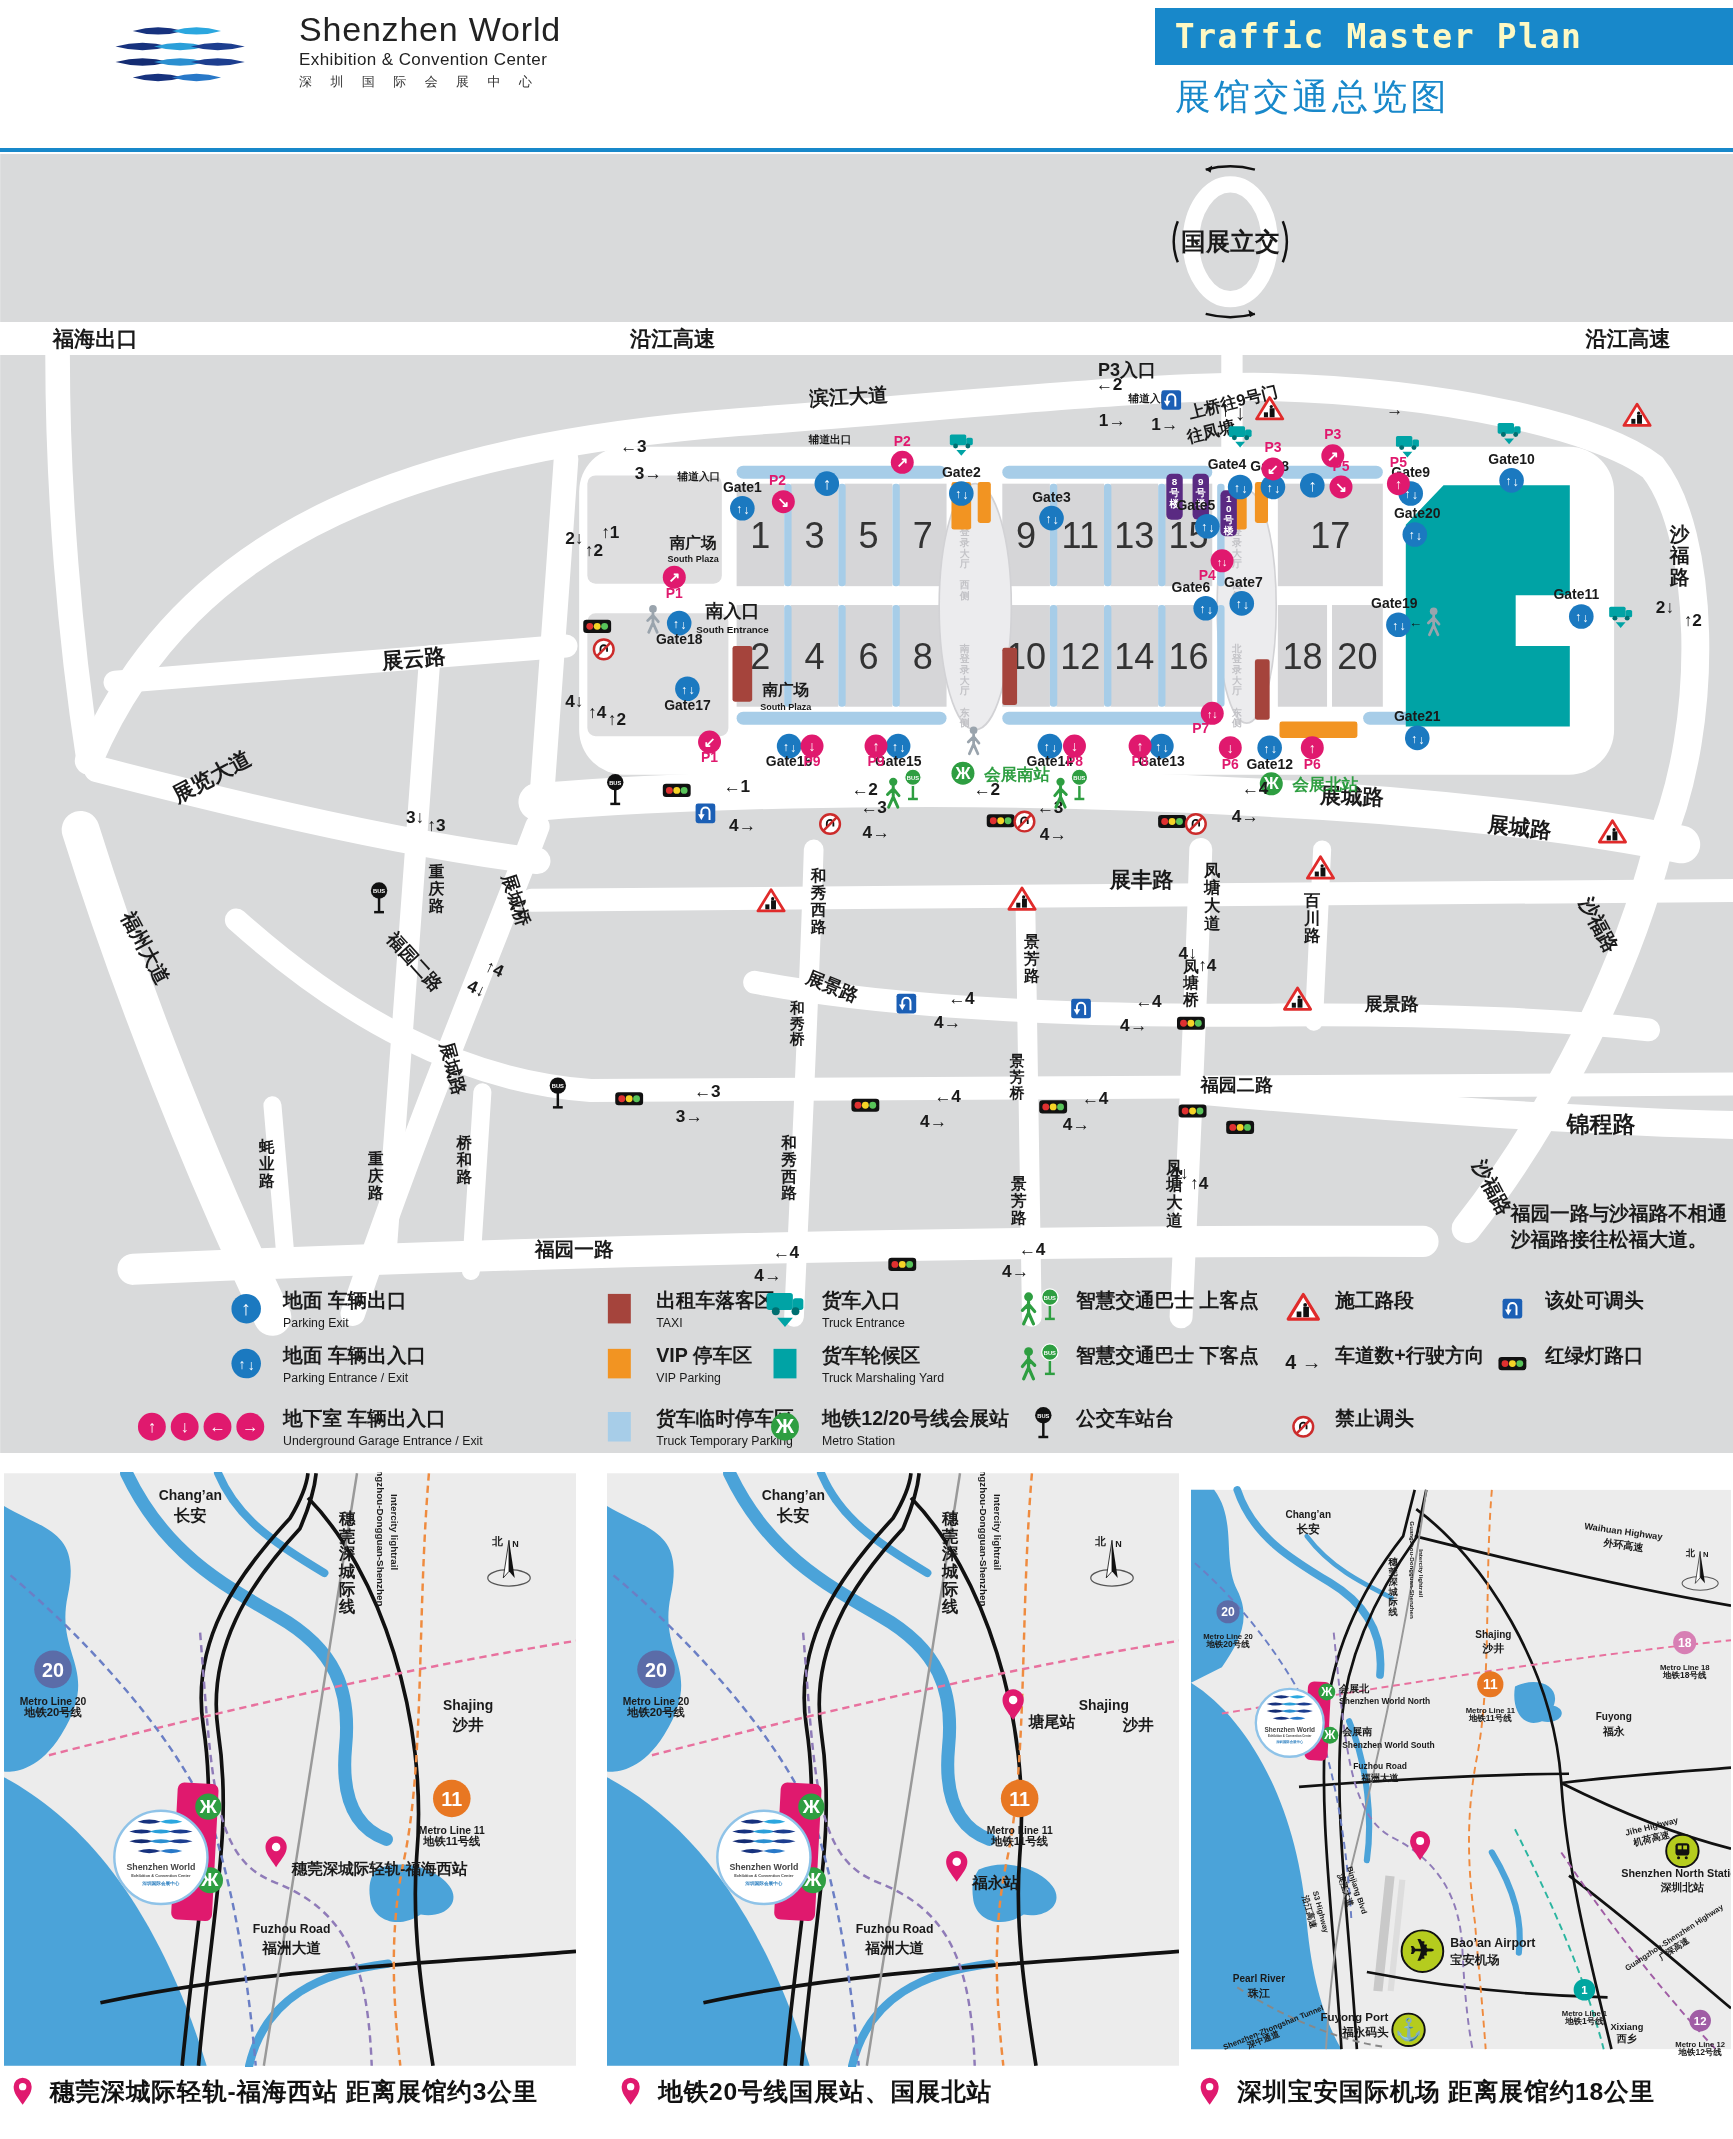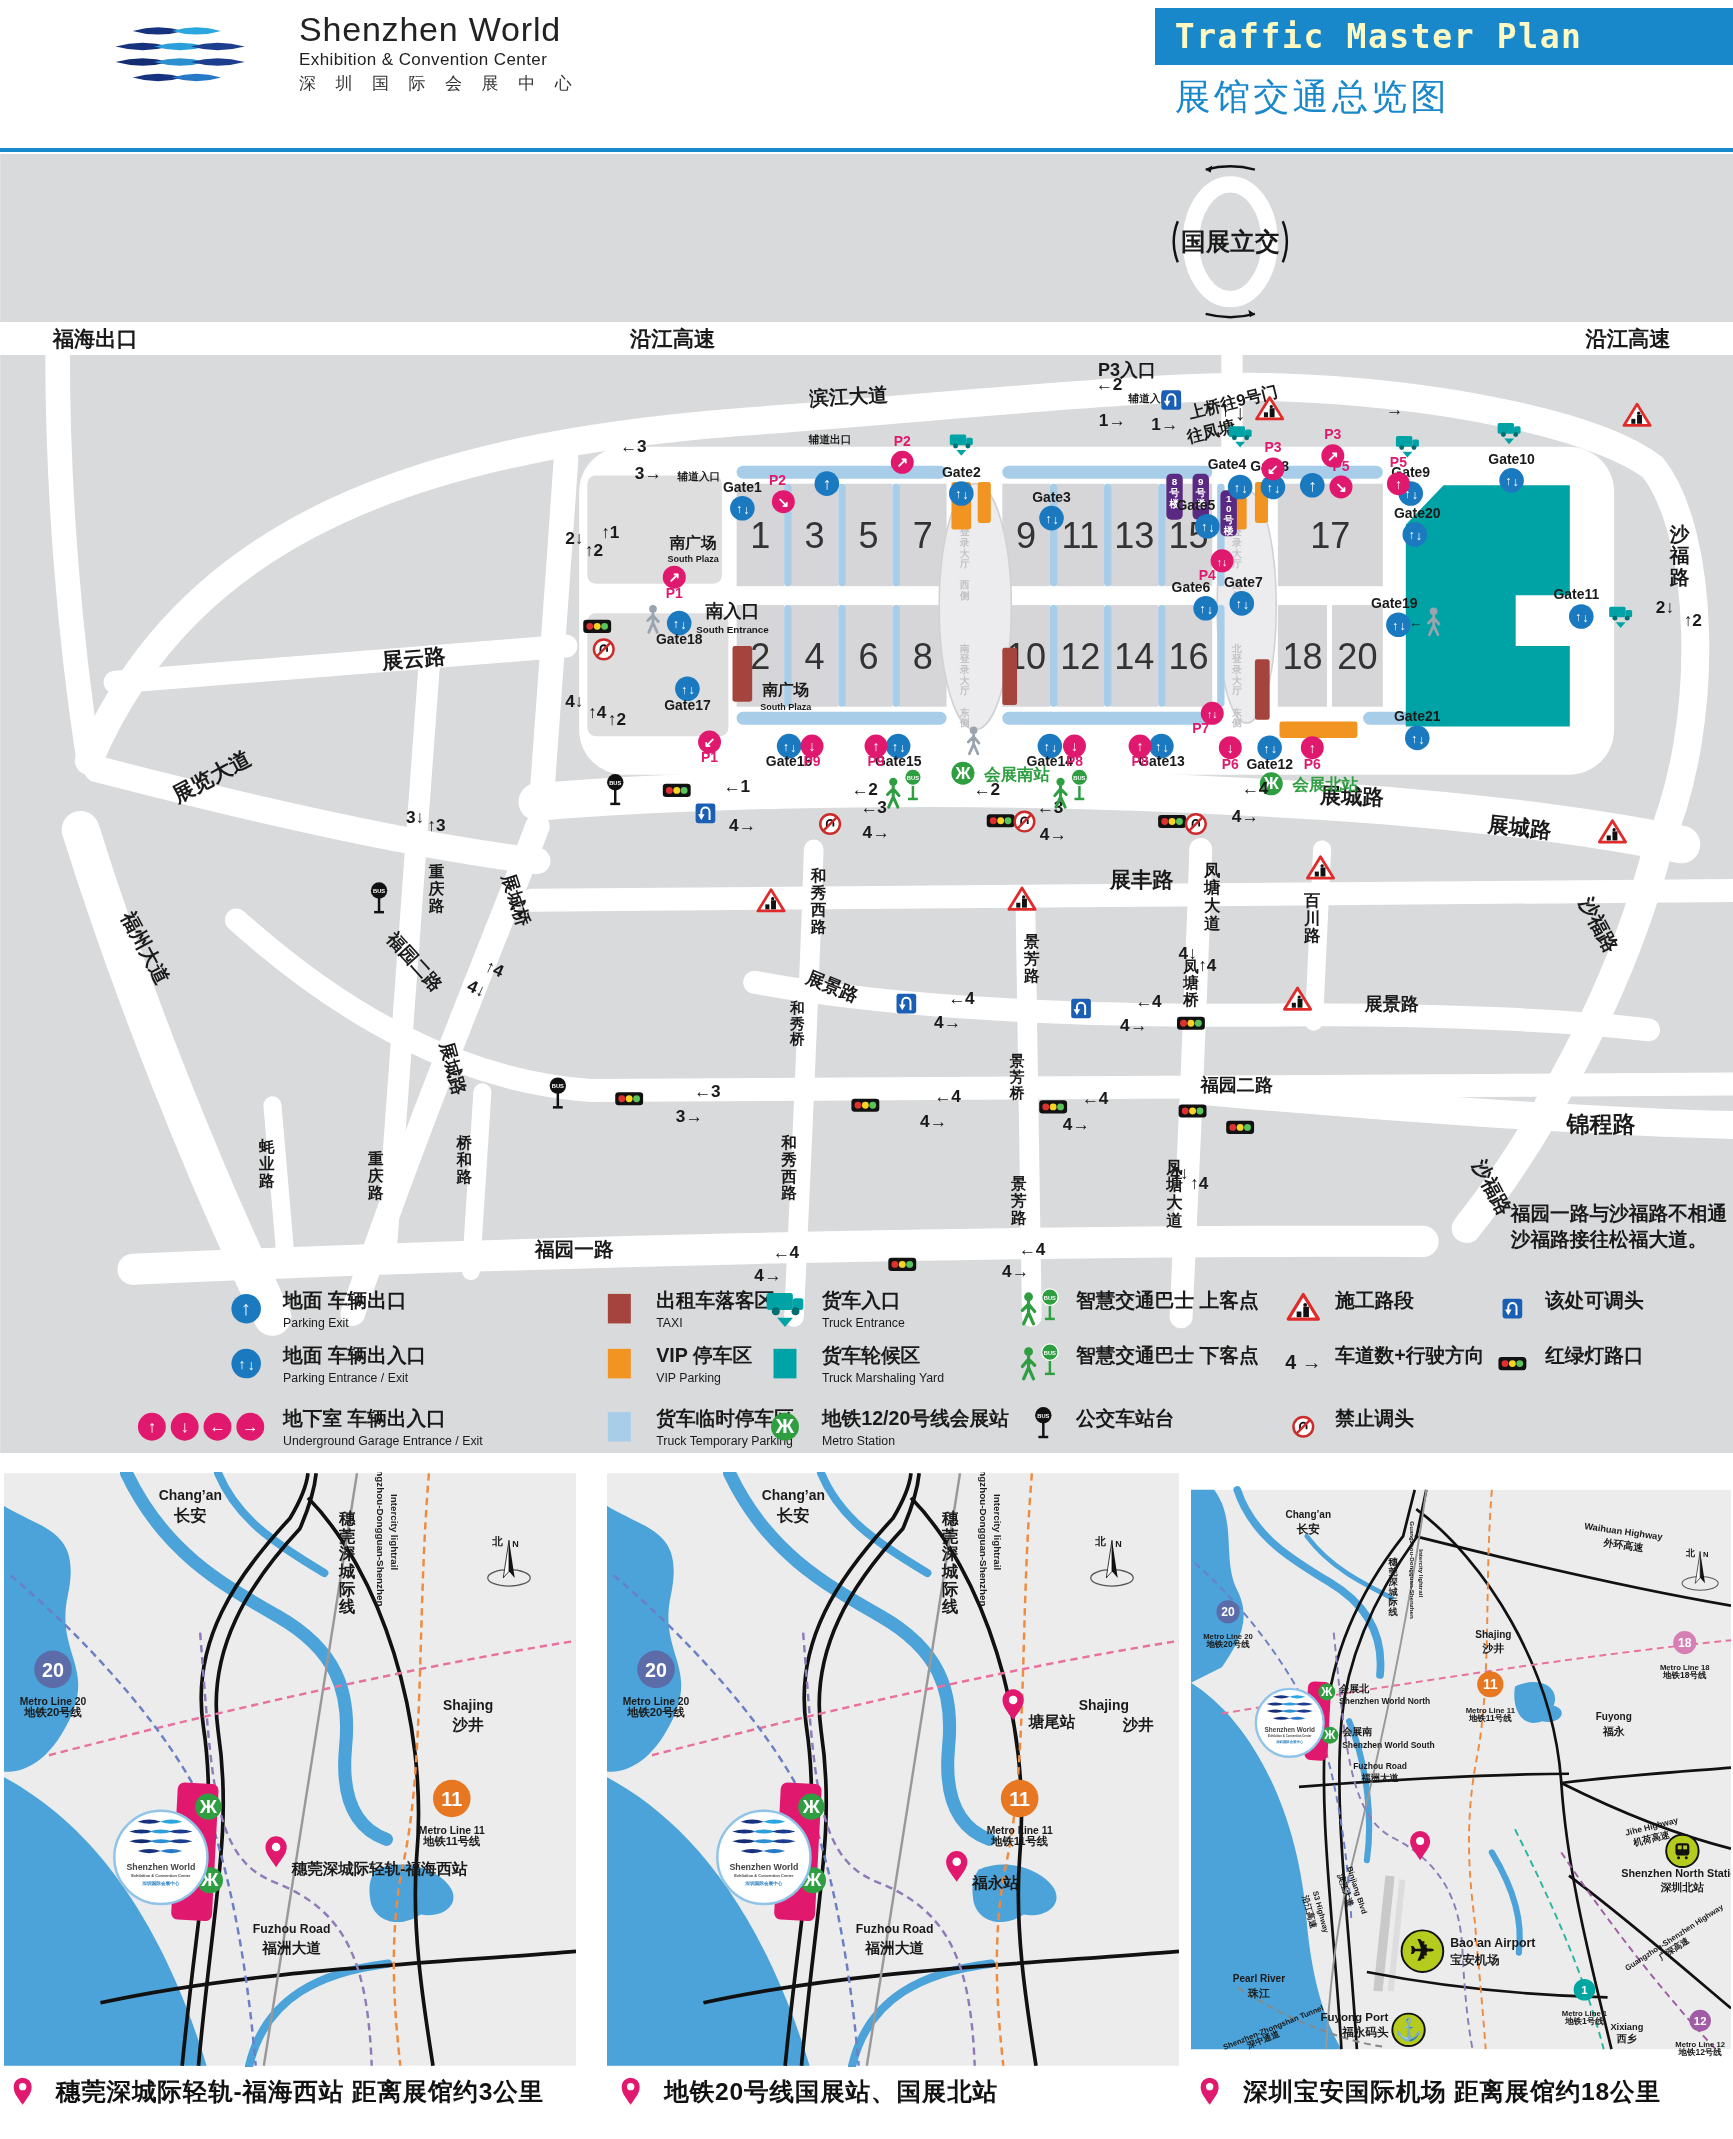--- a/index.html
+++ b/index.html
@@ -3,29 +3,29 @@
 <meta charset="utf-8">
 <style>
   html,body{margin:0;padding:0;background:#fff;}
   body{width:1734px;height:2140px;position:relative;font-family:"Liberation Sans",sans-serif;}
   .page{position:absolute;inset:0;overflow:hidden;}
   header{position:absolute;left:0;top:0;width:1734px;height:149px;background:#fff;}
   .logo{position:absolute;left:72px;top:8.2px;}
   .logo-text{position:absolute;left:299px;top:11.5px;line-height:1;}
   .logo-en{font-size:34px;color:#222;font-weight:400;letter-spacing:0.8px;font-family:"Liberation Sans",sans-serif;}
   .logo-sub{font-size:17px;color:#222;margin-top:5.7px;letter-spacing:0.4px;}
-  .logo-cn{font-size:17px;color:#333;margin-top:6.6px;letter-spacing:7.4px;}
+  .logo-cn{font-size:13px;color:#333;margin-top:6.6px;letter-spacing:7.4px;}
   .titlebox{position:absolute;left:1155px;top:8.2px;width:579px;}
   .title-bar{background:#1888ca;color:#fef9c3;font-family:"DejaVu Sans Mono",monospace;font-weight:bold;font-size:33px;padding:9px 0 9px 19.7px;letter-spacing:1.6px;}
   .title-cn{color:#1888ca;font-size:36px;font-weight:normal;padding:8.2px 0 0 19.7px;letter-spacing:3.3px;}
   .blue-line{position:absolute;left:0;top:148px;width:1734px;height:4.1px;background:#1888ca;}
   #mainmap{position:absolute;left:0;top:154px;}
   .submap{position:absolute;top:1472px;margin:0;}
   .submap svg{display:block;}
-  .caption{position:absolute;height:36px;display:flex;align-items:center;gap:23px;justify-content:space-between;}
+  .caption{position:absolute;height:36px;display:flex;align-items:center;gap:17px;justify-content:space-between;}
   .caption span{font-size:24.6px;font-weight:bold;color:#111;letter-spacing:0.8px;}
   svg text{font-family:"Liberation Sans",sans-serif;}
 </style>
 </head>
 <body>
 
 <div class="page">
   <header>
     <svg class="logo" width="213" height="90" id="logosvg" viewBox="0 0 260 110">
         <path d="M74,28 Q105,19 136,28 Q105,37 74,28 Z" fill="#17327e"></path>

